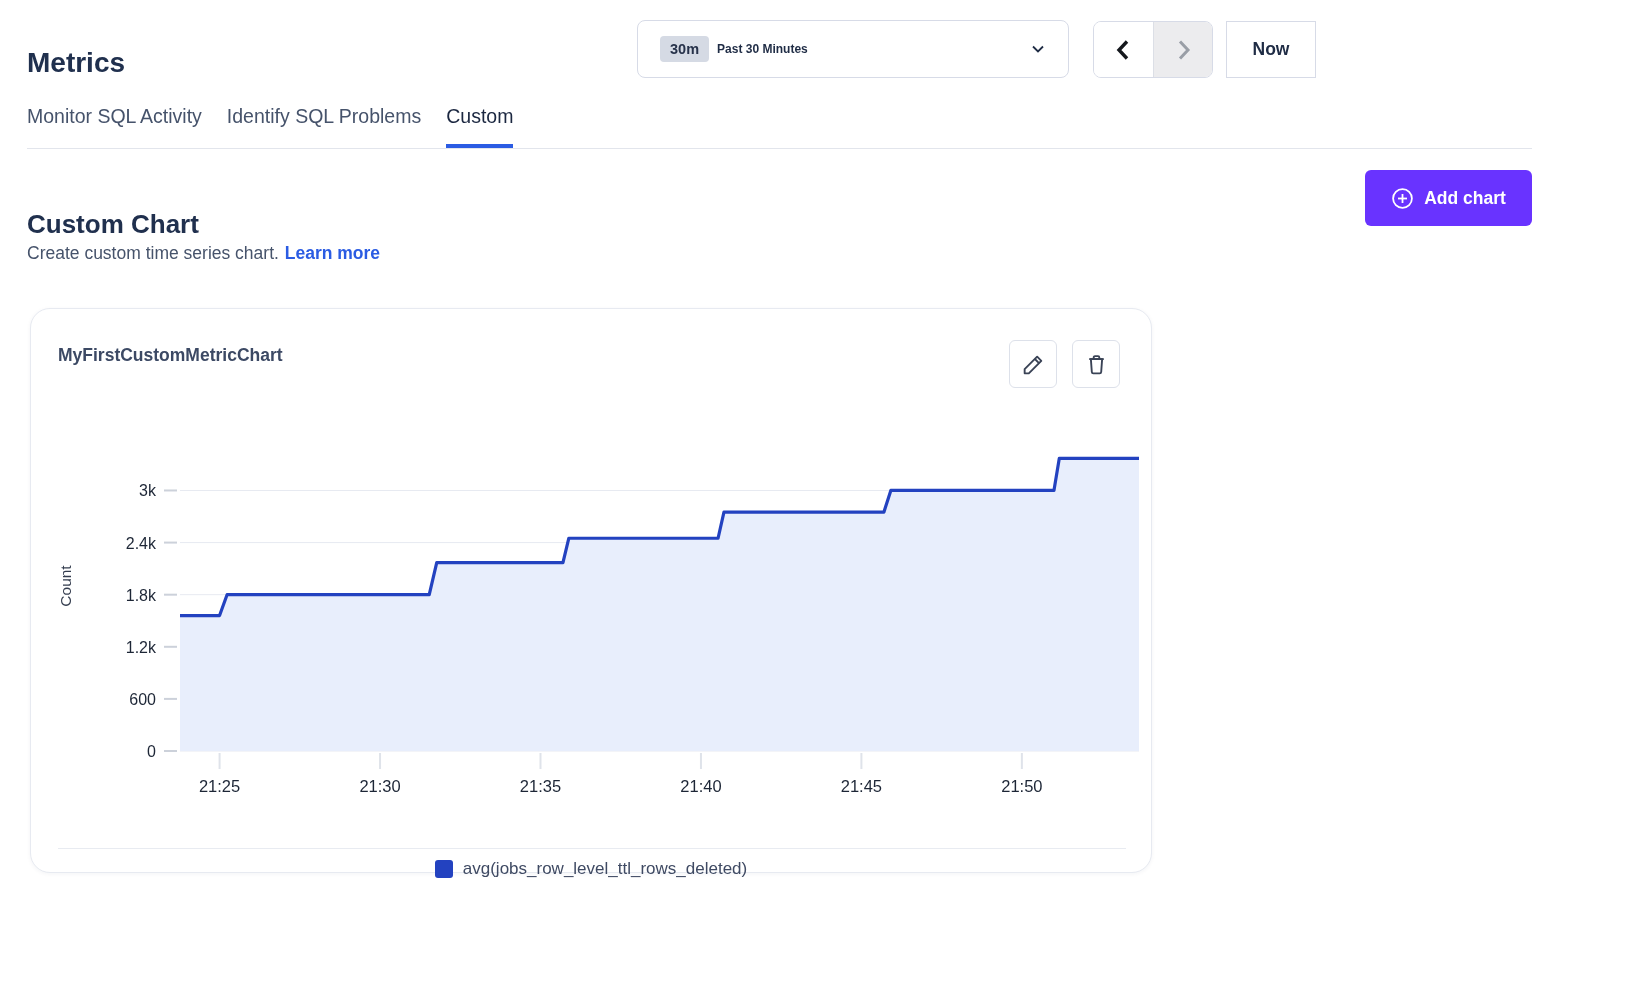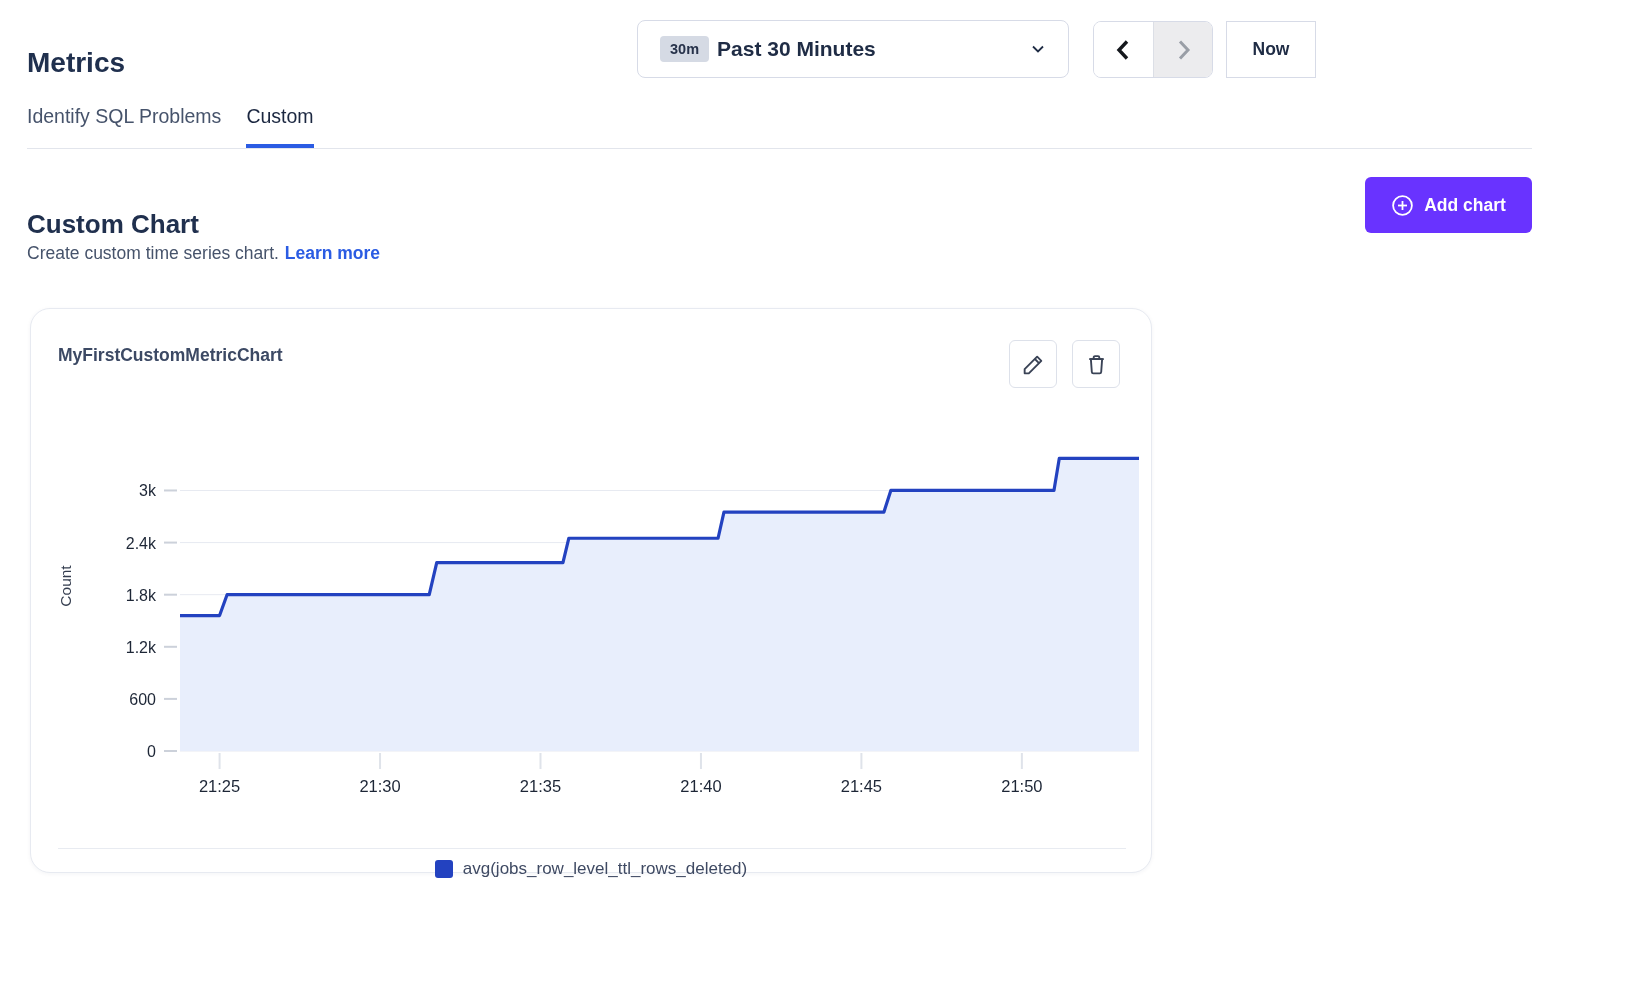--- a/index.html
+++ b/index.html
@@ -14,21 +14,21 @@
 
   .time-box {
     position:absolute; left:637px; top:20px; width:432px; height:58px;
     border:1px solid #d7dbe7; border-radius:8px; background:#fff;
     display:flex; align-items:center; padding:0 22px; cursor:pointer;
   }
   .time-badge {
     background:#d5dae4; border-radius:4px; font-size:14.5px; font-weight:700;
     color:#27324a; padding:5px 10px; margin-right:8px;
   }
-  .time-label { font-size:21px; font-weight:600; color:#1f2c45; flex:1; }
+  .time-label { font-size:12px; font-weight:600; color:#1f2c45; flex:1; }
 
   .nav-group {
     position:absolute; left:1093px; top:21px; height:57px;
     border:1px solid #d7dbe7; border-radius:8px; overflow:hidden;
     display:flex; background:#fff;
   }
   .nav-btn { width:59px; height:100%; display:flex; align-items:center; justify-content:center; background:#fff; border:none; cursor:pointer; padding:0; }
   .nav-btn.next { background:#ececee; border-left:1px solid #dcdfe6; cursor:default; }
 
   .now-btn {
@@ -43,21 +43,21 @@
   .tab { font-size:19.5px; color:#46536b; padding-bottom:16px; cursor:pointer; line-height:24px; }
   .tab.active { color:#1b2740; border-bottom:4px solid #2b5ce3; font-weight:500; }
   .tabs-rule { position:absolute; left:27px; top:148px; width:1505px; height:1px; background:#e2e5ec; }
 
   
   .section-heading { position:absolute; left:27px; top:187px; font-size:26px; font-weight:700; color:#20304e; }
   .section-desc { position:absolute; left:27px; top:243px; font-size:17.5px; color:#46536b; }
   .learn-more { color:#2b5ce3; font-weight:600; margin-left:1px; cursor:pointer; }
 
   .add-btn {
-    position:absolute; left:1365px; top:177px; width:167px; height:56px;
+    position:absolute; left:1365px; top:170px; width:167px; height:56px;
     background:#6933ff; border:none; border-radius:6px; color:#fff;
     font-size:17.5px; font-weight:600; font-family:inherit; cursor:pointer;
     display:flex; align-items:center; justify-content:center; gap:10px;
   }
 
   
   .card {
     position:absolute; left:30px; top:308px; width:1122px; height:565px;
     border:1px solid #e7eaf1; border-radius:20px; background:#fff;
     box-shadow:0 1px 4px rgba(23,43,77,0.05);
@@ -107,20 +107,21 @@
       <svg width="26" height="26" viewBox="0 0 26 26">
           <polyline points="10,4.5 18,13 10,21.5" fill="none" stroke="#999ea6" stroke-width="3"></polyline>
         </svg>
     </span>
   </button>
 </div>
 
 <button class="now-btn">Now</button>
 
 <div class="tabs">
+  <div class="tab">Monitor SQL Activity</div>
   <div class="tab">Identify SQL Problems</div>
   <div class="tab active">Custom</div>
 </div>
 <div class="tabs-rule"></div>
 
 <h2 class="section-heading">Custom Chart</h2>
 <div class="section-desc">
   <span>Create custom time series chart.</span>
   <span class="learn-more">Learn more</span>
 </div>

